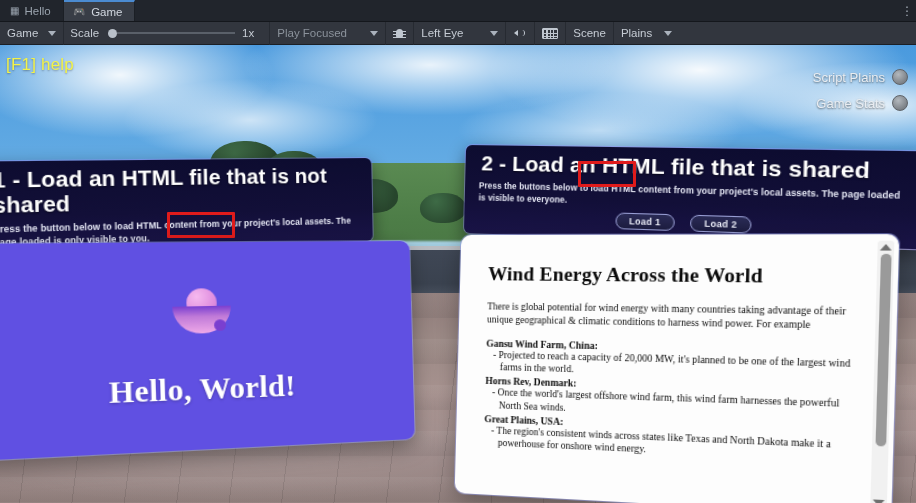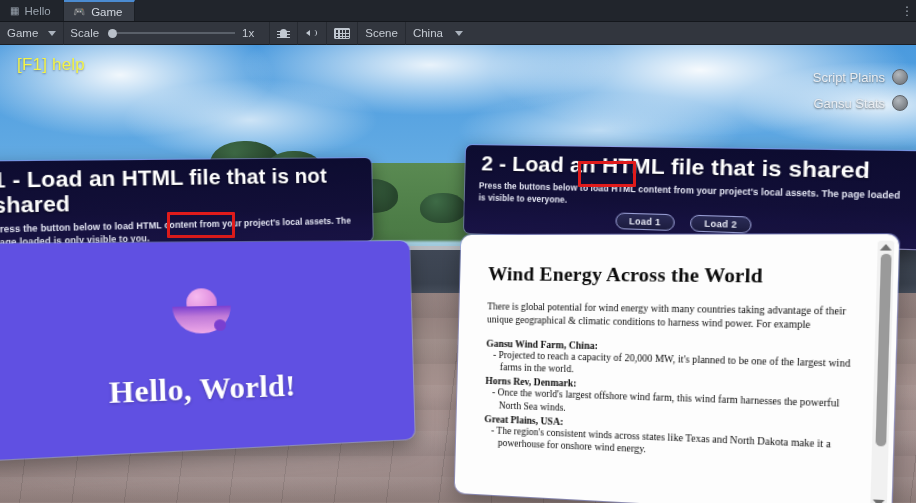--- a/index.html
+++ b/index.html
@@ -169,21 +169,20 @@
     position: absolute; left: -4px; top: 196px; width: 40px; height: 60px;
     background: linear-gradient(to right, #d8d4cd, #c5c1b9);
     transform: skewY(12deg);
   }
 
   
   .hud-help {
     position: absolute; left: 6px; top: 10px;
     font-size: 17px; color: #f3f34a; letter-spacing: .2px;
     text-shadow: 0 1px 2px rgba(0,0,0,.35);
-    margin-left: 11px;
   }
   .hud-stats {
     position: absolute; right: 8px; top: 24px;
     display: flex; flex-direction: column; gap: 10px; align-items: flex-end;
   }
   .hud-row { display: flex; align-items: center; gap: 7px; }
   .hud-label {
     font-size: 13px; color: #e9edf2;
     text-shadow: 0 1px 2px rgba(0,0,0,.55);
   }
@@ -339,34 +338,42 @@
     <div class="tb-item">
       <span>Game</span>
       <span class="caret"></span>
     </div>
     <div class="tb-item tb-slider">
       <span class="dim" style="padding-right:9px">Scale</span>
       <span class="sl-knob"></span>
       <span class="sl-track"></span>
       <span class="sl-val">1x</span>
     </div>
+    <div class="tb-item dim" style="width:116px">
+      <span>Play Focused</span>
+      <span class="caret" style="margin-left:auto"></span>
+    </div>
     <div class="tb-item">
       <span class="bug-ico"></span>
     </div>
+    <div class="tb-item" style="width:92px">
+      <span>Left Eye</span>
+      <span class="caret" style="margin-left:auto"></span>
+    </div>
     <div class="tb-item">
       <span class="spk-ico"></span>
     </div>
     <div class="tb-item">
       <span class="kbd-ico"></span>
     </div>
     <div class="tb-item">
       <span>Scene</span>
     </div>
     <div class="tb-item" style="border-right:none">
-      <span>China</span>
+      <span>Plains</span>
       <span class="caret" style="margin-left:6px"></span>
     </div>
   </div>
 
   <div class="gameview">
 
     <div class="sky"></div>
     <div class="hills"></div>
 
     <div class="tree" style="left:60px;  top:126px; width:44px; height:30px;"></div>
@@ -394,21 +401,21 @@
     <div class="floorgloss"></div>
     <div class="wallleft"></div>
 
     <div class="hud-help">[F1] help</div>
     <div class="hud-stats">
       <div class="hud-row">
         <span class="hud-label">Script Plains</span>
         <span class="hud-toggle"></span>
       </div>
       <div class="hud-row">
-        <span class="hud-label">Gansu Stats</span>
+        <span class="hud-label">Game Stats</span>
         <span class="hud-toggle"></span>
       </div>
     </div>
 
     <div class="panel-dark" id="panel1">
       <div class="p-title">1 - Load an HTML file that is not shared</div>
       <div class="p-desc">Press the button below to load HTML content from your project's local assets. The page loaded is only visible to you.</div>
       <div class="p-buttons">
         <div class="vr-btn">Load</div>
       </div>

